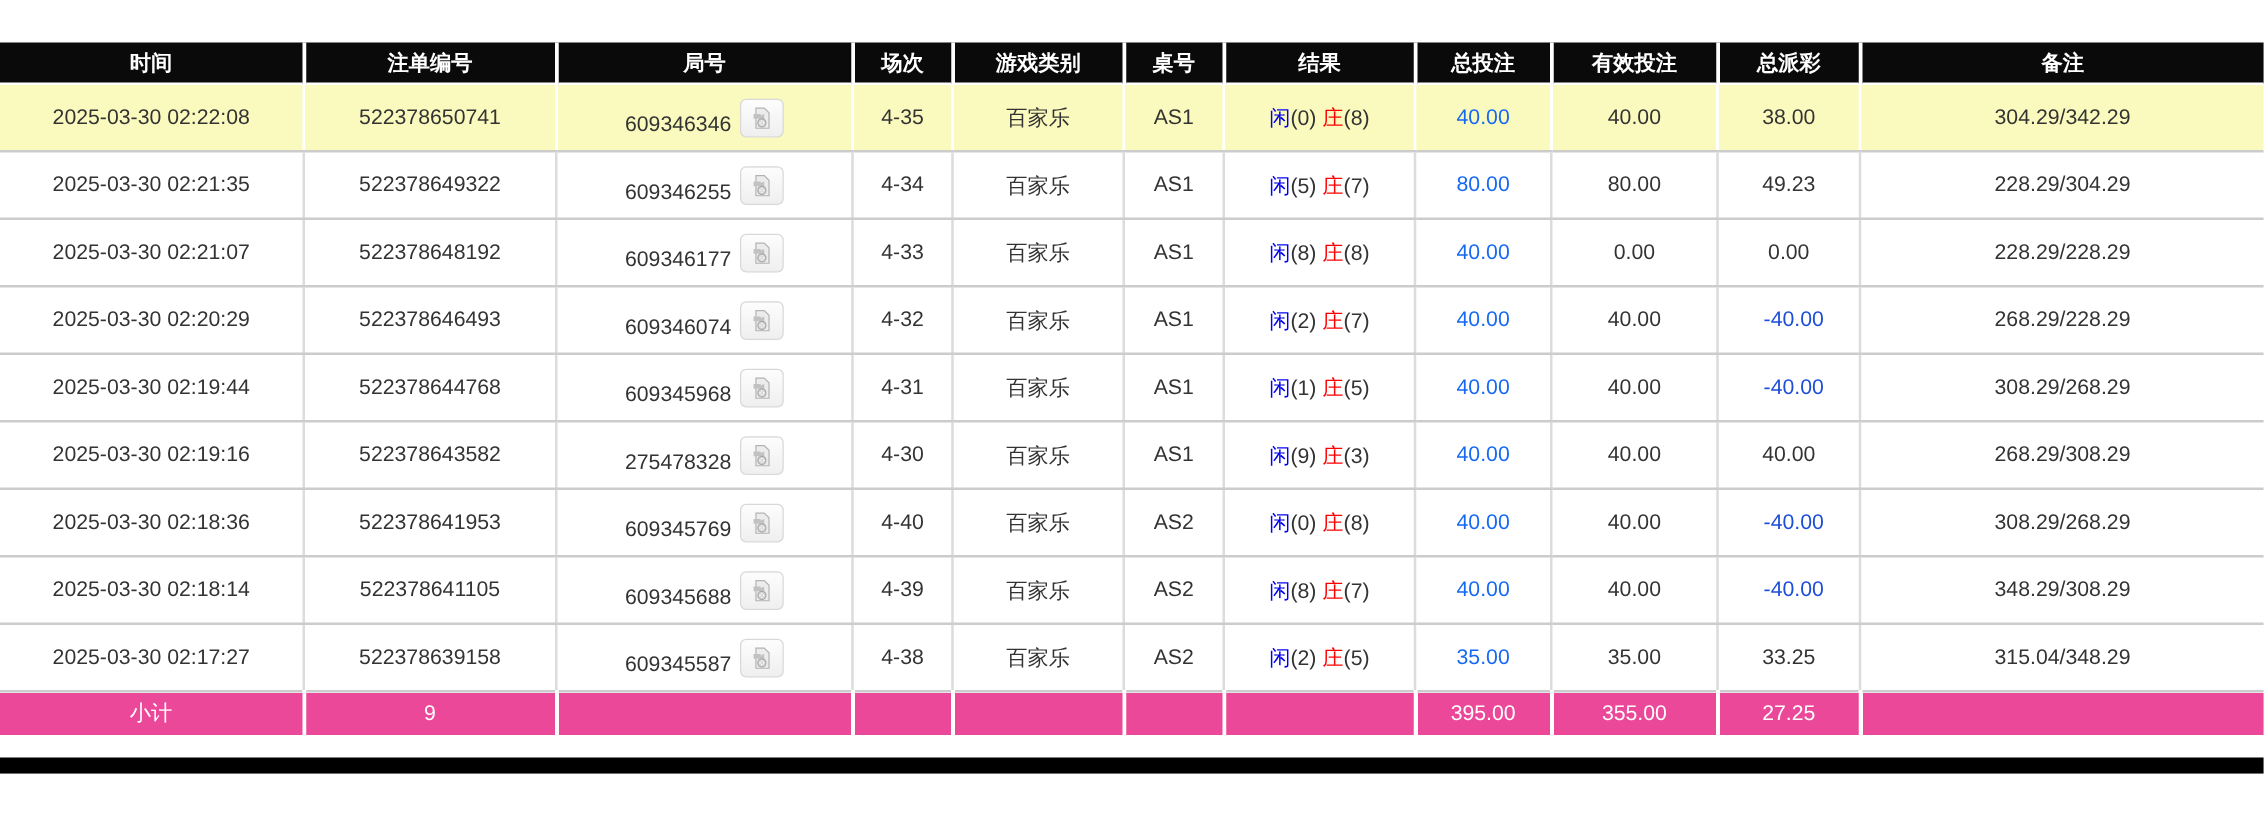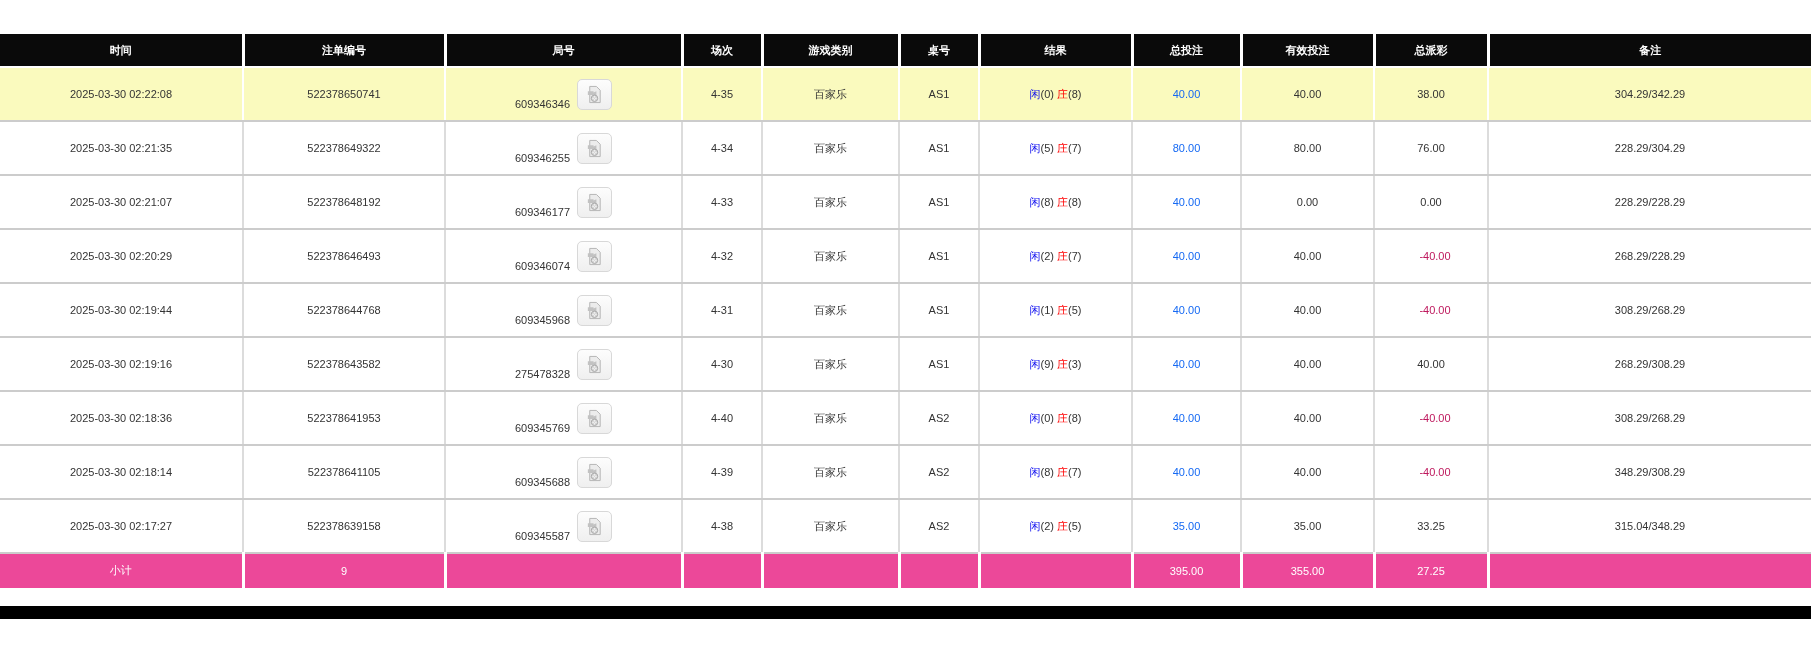--- a/index.html
+++ b/index.html
@@ -7,21 +7,21 @@
     margin: 0;
     background: #ffffff;
     font-family: "Liberation Sans", sans-serif;
     color: #333333;
   }
   .page { padding-top: 34px; width: 100%; }
   table.records {
     width: 100%;
     border-collapse: collapse;
     table-layout: fixed;
-    font-size: 11px;
+    font-size: 17px;
   }
   thead th {
     background: #0a0a0a;
     color: #ffffff;
     font-weight: bold;
     height: 33px;
     text-align: center;
     border-right: 3px solid #ffffff;
     border-bottom: 2px solid #ffffff;
     padding: 0 2px;
@@ -61,21 +61,21 @@
     height: 31px;
     border: 1px solid #d8d8d8;
     border-radius: 5px;
     background: linear-gradient(#fdfdfd, #efefef);
     cursor: pointer;
     padding: 0;
   }
   .bet-link { color: #1569f3; cursor: pointer; }
   .player { color: #0000ee; }
   .banker { color: #ff0000; }
-  .neg { color: #be185d; padding-left: 12px; }
+  .neg { color: #1d4ed8; padding-left: 12px; }
   .footer-bar {
     margin-top: 15px;
     height: 13px;
     width: 100%;
     background: #000000;
   }
 </style>
 </head>
 <body>
 
@@ -152,21 +152,21 @@
                   <circle cx="10" cy="15.6" r="0.65" fill="#ffffff"></circle>
                 </svg>
               </button>
             </span></td>
           <td>4-34</td>
           <td>百家乐</td>
           <td>AS1</td>
           <td><span class="player">闲</span><span>(5) </span><span class="banker">庄</span><span>(7)</span></td>
           <td><span class="bet-link">80.00</span></td>
           <td>80.00</td>
-          <td>76.00</td>
+          <td>49.23</td>
           <td>228.29/304.29</td>
         </tr>
         <tr>
           <td>2025-03-30 02:21:07</td>
           <td>522378648192</td>
           <td><span class="round-cell-inner">
               <span>609346177</span>
               <button class="video-btn">
                 <svg viewBox="0 0 20 20" width="19" height="19">
                   <path d="M5 1.5 h7 l4 4 v13 h-11 z" fill="#ececec" stroke="#b3b3b3"></path>

